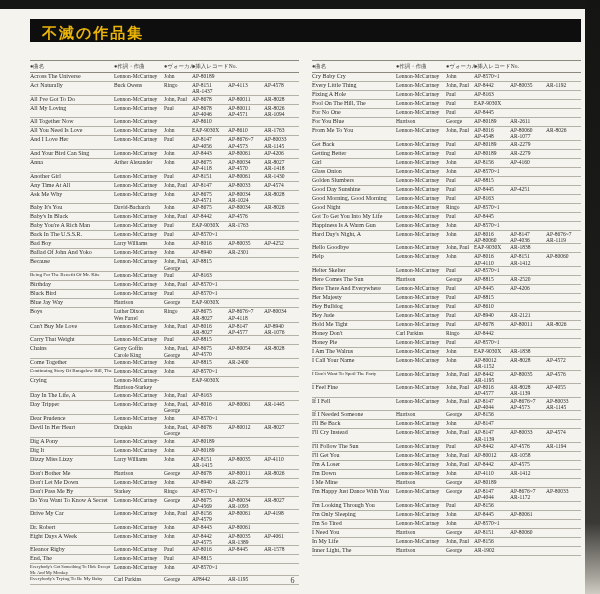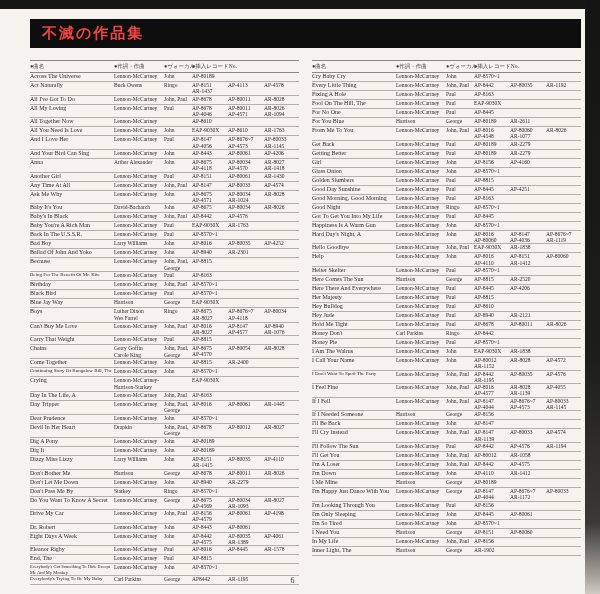--- a/index.html
+++ b/index.html
@@ -6,22 +6,22 @@
   body{
     width:600px;height:594px;overflow:hidden;position:relative;
     background:#f5f3ee;
     font-family:"Liberation Serif","DejaVu Serif",serif;
     color:#2b2b2b;
   }
   .scan-top{position:absolute;left:0;top:0;width:600px;height:9px;background:#161614;}
   .scan-right{position:absolute;right:0;top:0;width:15px;height:594px;
     background:linear-gradient(180deg,#141412 0%,#1d1d1b 60%,#3a3935 88%,#a5a29a 97%,#cfccc4 100%);}
   .title-bar{
-    position:absolute;left:30px;top:19px;width:551px;height:29px;
-    background:#0e0e0e;color:#ef4444;
+    position:absolute;left:30px;top:19px;width:551px;height:23px;
+    background:#0e0e0e;color:#eab308;
     font-family:"DejaVu Sans","Liberation Sans",sans-serif;
     font-weight:bold;font-size:15px;line-height:29px;
     padding-left:12px;letter-spacing:2px;box-sizing:border-box;
   }
   .cols{position:absolute;left:30px;top:60px;width:551px;display:flex;gap:13px;}
   .half{width:269px;}
   .hrow{display:flex;align-items:center;min-height:11px;
     border-top:1px solid #8d887e;border-bottom:1px solid #8d887e;}
   .row{display:flex;align-items:flex-start;min-height:8px;border-bottom:1px solid #b6b1a6;}
   .c{box-sizing:border-box;padding-right:2px;}

